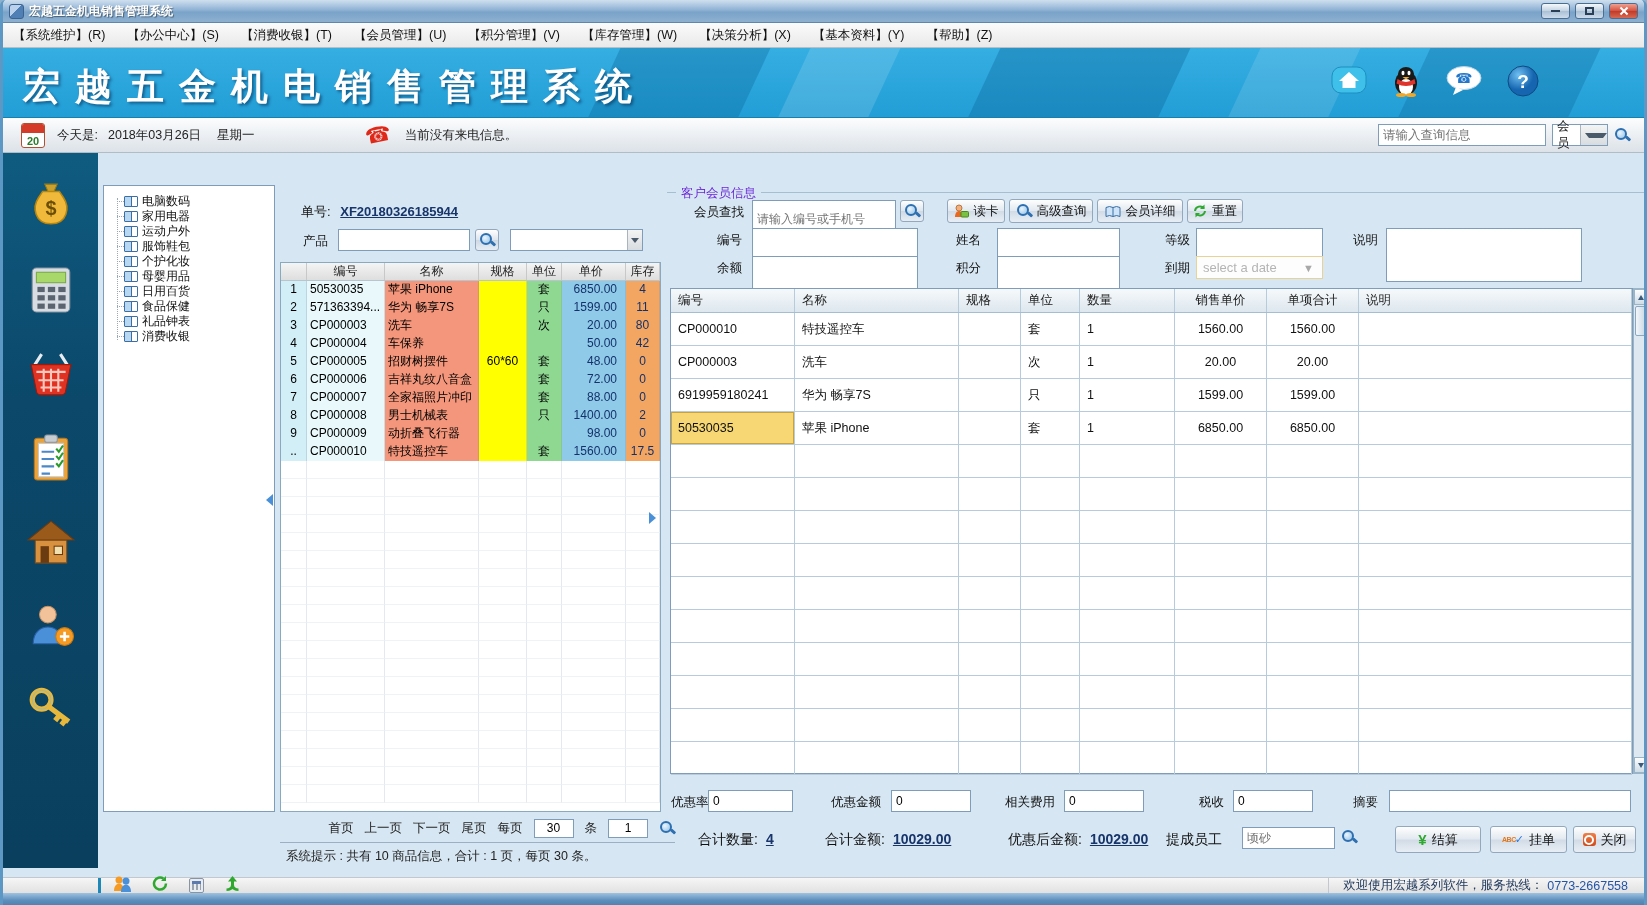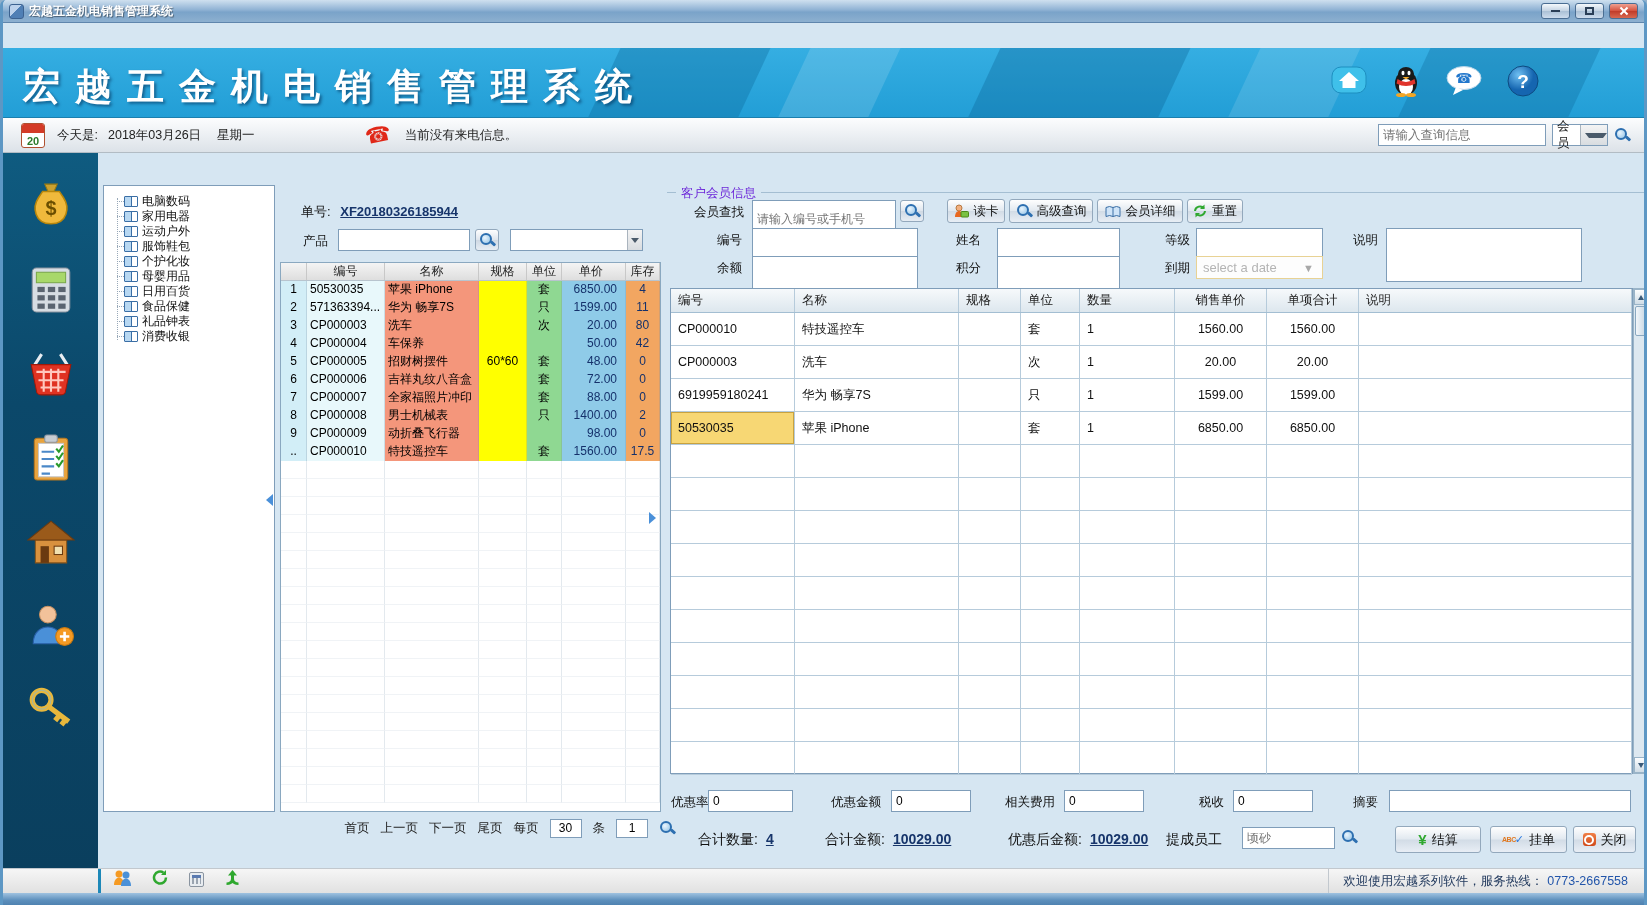--- a/index.html
+++ b/index.html
@@ -85,21 +85,21 @@
 .c0{width:26px;text-align:center}.c1{width:78px}.c2{width:94px}.c3{width:48px;text-align:center}.c4{width:35px;text-align:center}.c5{width:64px;text-align:right;padding-right:8px}.c6{flex:1;text-align:center}
 .bg-n{background:#d2eef7}.bg-code{background:#e8f8fb}.bg-name{background:#f4967b}.bg-spec{background:#ffff00}.bg-unit{background:#8fd892}.bg-price{background:#8fcbe8;color:#15316b}.bg-stock{background:#f2a661;color:#15316b}
 .p-row.empty .pc{background:#fff;border-right:1px solid #e3e9ee;border-bottom:1px solid #f0f3f6}
 
 .split{position:absolute;width:0;height:0;cursor:pointer}
 .split-left{left:168px;top:316px;border-top:6px solid transparent;border-bottom:6px solid transparent;border-right:7px solid #4a90d9}
 .split-right{left:551px;top:334px;border-top:6px solid transparent;border-bottom:6px solid transparent;border-left:7px solid #4a90d9}
 
 .pager{position:absolute;left:182px;top:638px;width:395px;height:24px;display:flex;align-items:center;justify-content:flex-end;gap:11px;font-size:12.5px;color:#222}
 .pg-link{cursor:pointer;white-space:nowrap}
-.pg-input{width:32px;height:19px;border:1px solid #7f9db9;text-align:center;font-size:12px}
+.pg-input{width:40px;height:19px;border:1px solid #7f9db9;text-align:center;font-size:12px}
 .hint{position:absolute;left:182px;top:664px;width:395px;border-top:1px solid #9ab0c4;padding:5px 0 0 6px;font-size:12.5px;color:#222;white-space:nowrap}
 
 .grp-line{position:absolute;left:569px;top:14px;width:978px;border-top:1px solid #a4bed2}
 .grp-title{position:absolute;left:578px;top:7px;background:#d6e6f2;padding:0 5px;font-size:12.5px;color:#6d28d9}
 .m-label{position:absolute;font-size:12.5px;color:#111;white-space:nowrap}
 .m-input{position:absolute;height:30px;border:1px solid #7f9db9;background:#fff;font-size:12px;padding:18px 4px}
 .btn{display:inline-flex;align-items:center;justify-content:center;gap:5px;border:1px solid #93a8bc;border-radius:3px;background:linear-gradient(#fefefe,#e2e9f0 48%,#d2dce6 52%,#e8eef5);font-size:12.5px;color:#111;cursor:pointer;position:absolute;height:24px}
 .note-area{position:absolute;left:1288px;top:50px;width:196px;height:54px;border:1px solid #7f9db9;background:#fff;font-size:12px;padding:2px 4px;resize:none}
 .date-sel{position:absolute;left:1098px;top:78px;width:127px;height:23px;border:1px solid #e8d294;background:#fdfdfd;color:#b4b4b4;font-size:13px;display:flex;align-items:center;padding-left:6px;cursor:default}
 .date-sel .chev{margin-left:auto;margin-right:8px;color:#a8a8a8;font-size:11px}
@@ -125,21 +125,21 @@
 .staff-input{position:absolute;left:1144px;top:649px;width:93px;height:22px;border:1px solid #7f9db9;font-size:12px;padding:0 4px}
 .tot-mag{position:absolute;left:1243px;top:651px}
 .act-btn{top:648px;height:27px;font-size:13px}
 .yen{color:#2fa82f;font-weight:bold;font-size:15px}
 .abc-ico{display:inline-flex;align-items:center}
 .abc-ico i{font-style:normal;font-size:7px;font-weight:bold;color:#e07820;letter-spacing:-.5px}
 .abc-ico b{color:#2a7ae0;font-size:11px;margin-left:-1px}
 .close-ico{width:13px;height:13px;background:linear-gradient(#f08048,#d04818);border-radius:3px;display:inline-flex;align-items:center;justify-content:center}
 .close-ico::after{content:"";width:6px;height:6px;border:2px solid #fff;border-radius:50%}
 
-.statusbar{position:absolute;left:0;right:0;bottom:12px;height:25px;background:linear-gradient(#f6f6f6,#e1e1e1);border-top:1px solid #c2c8ce;display:flex;align-items:flex-start}
+.statusbar{position:absolute;left:0;right:0;bottom:12px;height:16px;background:linear-gradient(#f6f6f6,#e1e1e1);border-top:1px solid #c2c8ce;display:flex;align-items:center}
 .statusbar .sep{position:absolute;left:95px;top:0;bottom:0;width:3px;background:#1d88b8}
 .status-icons{display:flex;gap:20px;margin-left:110px;align-items:center}
 .status-msg{margin-left:auto;margin-right:16px;font-size:12.5px;color:#223a5e;border-left:1px solid #c2c8ce;padding-left:14px;height:100%;display:flex;align-items:center;gap:4px}
 .status-msg b{color:#2255aa;font-weight:normal}
 .bottom-strip{position:absolute;left:0;right:0;bottom:0;height:12px;background:linear-gradient(#9fc2e0,#5d8fbc 60%,#4f82b0)}
 .small-calc{width:15px;height:15px;background:#e8ecf0;border:1px solid #8a94a0;border-radius:2px;position:relative}
 .small-calc::before{content:"";position:absolute;left:2px;top:2px;right:2px;height:3px;background:#5a7ab0}
 .small-calc::after{content:"";position:absolute;left:2px;bottom:2px;right:2px;height:6px;background:repeating-linear-gradient(90deg,#9aa4b0 0 2px,transparent 2px 4px)}
 .member-mag{left:802px;top:22px}
 </style>
@@ -155,20 +155,32 @@
         <span class="glyph-min"></span>
       </span>
     <span class="win-btn">
         <span class="glyph-max"></span>
       </span>
     <span class="win-btn close">
         <span class="glyph-x"></span>
       </span>
   </div>
 
+  <div class="menubar">
+
+  <span class="menu-item">【系统维护】(R)</span>
+      <span class="menu-item">【办公中心】(S)</span>
+      <span class="menu-item">【消费收银】(T)</span>
+      <span class="menu-item">【会员管理】(U)</span>
+      <span class="menu-item">【积分管理】(V)</span>
+      <span class="menu-item">【库存管理】(W)</span>
+      <span class="menu-item">【决策分析】(X)</span>
+      <span class="menu-item">【基本资料】(Y)</span>
+      <span class="menu-item">【帮助】(Z)</span>
+    </div>
 
   <div class="banner">
     <div class="deco d1"></div>
     <div class="deco d2"></div>
     <div class="deco d3"></div>
     <div class="deco d4"></div>
     <div class="deco d5"></div>
     <div class="logo-text">宏越五金机电销售管理系统</div>
     <div class="banner-icons">
       <span class="bic">
@@ -667,20 +679,21 @@
       <span class="pg-link">首页</span>
       <span class="pg-link">上一页</span>
       <span class="pg-link">下一页</span>
       <span class="pg-link">尾页</span>
       <span>每页</span>
       <input class="pg-input" value="30" style="">
       <span>条</span>
       <input class="pg-input" value="1" style="">
       <span class="mag"></span>
     </div>
+    <div class="hint">系统提示 : 共有 10 商品信息，合计 : 1 页，每页 30 条。</div>
 
     <div class="grp-line"></div>
     <span class="grp-title">客户会员信息</span>
 
     <span class="m-label" style="left:596px;top:26px">会员查找</span>
     <input class="m-input" style="left: 654px; top: 22px; width: 144px;" placeholder="请输入编号或手机号">
     <span class="mag-btn member-mag">
         <span class="mag"></span>
       </span>
 

